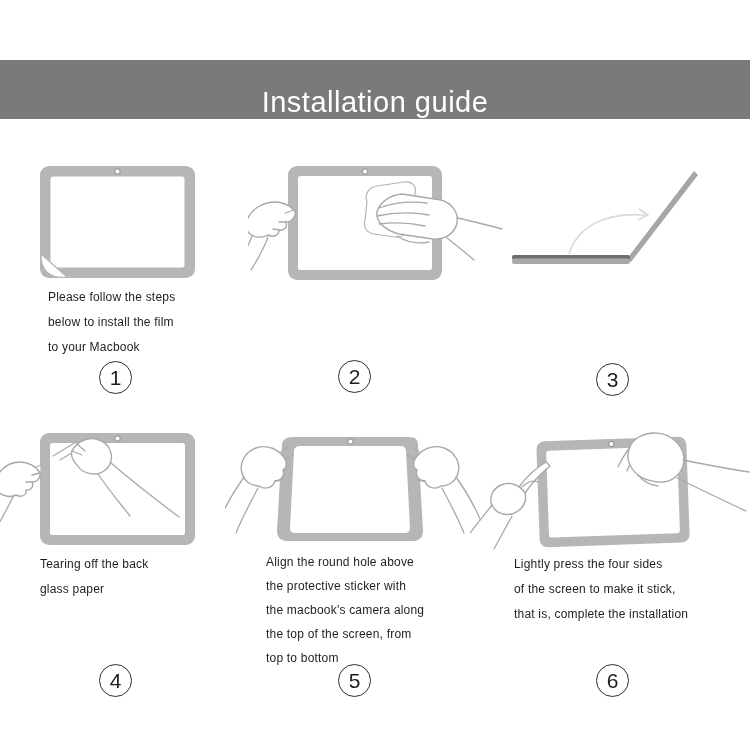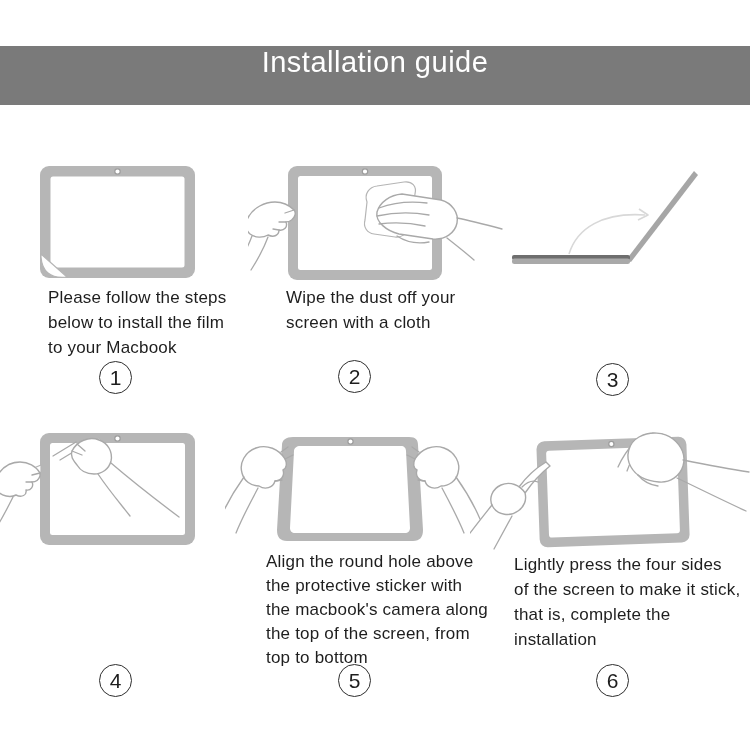--- a/index.html
+++ b/index.html
@@ -1,29 +1,29 @@
 <!DOCTYPE html>
 <html style="--header_bg: #7a7a7a; --header_text: #ffffff; --ink: #1e1e1e; --frame: #b6b6b6; --line: #a9a9a9; --screen: #ffffff;"><head>
 <meta charset="utf-8">
 <style>
   html,body{margin:0;padding:0;background:#ffffff;}
   .canvas{
     position:relative;width:750px;height:750px;background:#ffffff;overflow:hidden;
     font-family:"Liberation Sans", sans-serif;
   }
   .banner{
-    position:absolute;left:0;top:46px;width:750px;height:59px;
+    position:absolute;left:0;top:60px;width:750px;height:59px;
     background:var(--header_bg,#7a7a7a);
-    display:flex;align-items:flex-start;justify-content:center;
+    display:flex;align-items:flex-end;justify-content:center;
   }
   .banner span{
     color:var(--header_text,#ffffff);font-size:29px;letter-spacing:0.5px;
   }
   .caption{
-    position:absolute;font-size:17px;line-height:25px;white-space:pre-line;
+    position:absolute;font-size:12px;line-height:25px;white-space:pre-line;
     color:var(--ink,#1e1e1e);letter-spacing:0.2px;
   }
   .caption.tight{line-height:24px;}
   .badge{
     position:absolute;width:33px;height:33px;border:1.8px solid #2e2e2e;border-radius:50%;
     display:flex;align-items:center;justify-content:center;box-sizing:border-box;
     color:var(--ink,#1e1e1e);font-size:21px;
   }
   .illus{position:absolute;}
   .hand{fill:#ffffff;stroke:var(--line,#a9a9a9);stroke-width:1.4;stroke-linejoin:round;stroke-linecap:round;}
@@ -133,22 +133,22 @@
       <path class="mark" d="M166,17 C158,26 152,35 148,44 M174,12 C167,25 161,37 157,48 M183,10 C177,25 172,39 168,52 M192,11 C188,26 184,41 181,54"></path>
       <path class="hand" d="M161,44 C155,34 158,20 169,14 C180,8 194,9 203,16 C212,23 216,33 213,43 C210,53 200,60 189,59 C177,58 166,53 161,44 Z"></path>
       <path class="mark" d="M168,52 C173,58 180,62 188,63"></path>
       <path class="mark" d="M213,37 C233,41 253,45 279,49 M207,55 C230,66 252,77 276,88"></path>
     </g>
   </svg>
 
   <div class="caption" style="left:48px;top:285px">Please follow the steps
 below to install the film
 to your Macbook</div>
-  <div class="caption" style="left:286px;top:285px">Wipe the dust off your
-screen with a cloth</div>
+  <div class="caption" style="left:40px;top:552px">Tearing off the back
+glass paper</div>
   <div class="caption" style="left:514px;top:552px">Lightly press the four sides
 of the screen to make it stick,
 that is, complete the installation</div>
   <div class="caption tight" style="left:266px;top:550px">Align the round hole above
 the protective sticker with
 the macbook's camera along
 the top of the screen, from
 top to bottom</div>
 
   <div class="badge" style="left:99px;top:361px">

